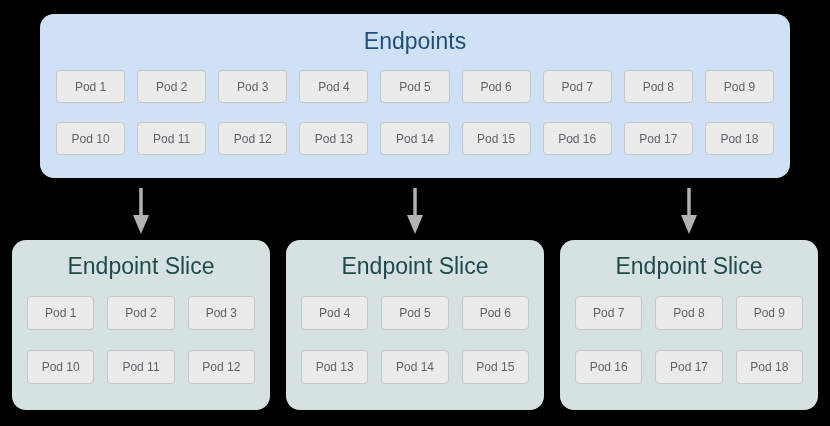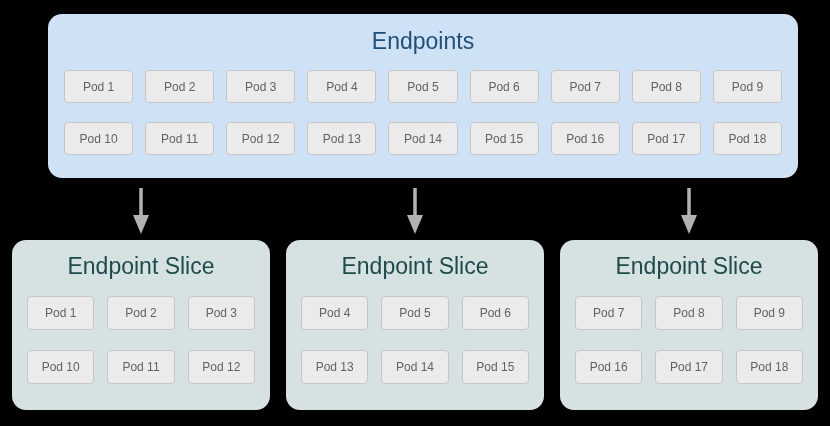--- a/index.html
+++ b/index.html
@@ -21,21 +21,21 @@
     overflow: hidden;
   }
   .canvas {
     position: relative;
     width: 830px; height: 426px;
   }
 
   
   .endpoints-box {
     position: absolute;
-    left: 48px; top: 14px;
+    left: 40px; top: 14px;
     width: 750px; height: 164px;
     background: var(--endpoints-bg);
     border-radius: 14px;
   }
   .endpoints-title {
     margin-top: 13px;
     text-align: center;
     font-size: 23px;
     font-weight: 400;
     line-height: 29px;

